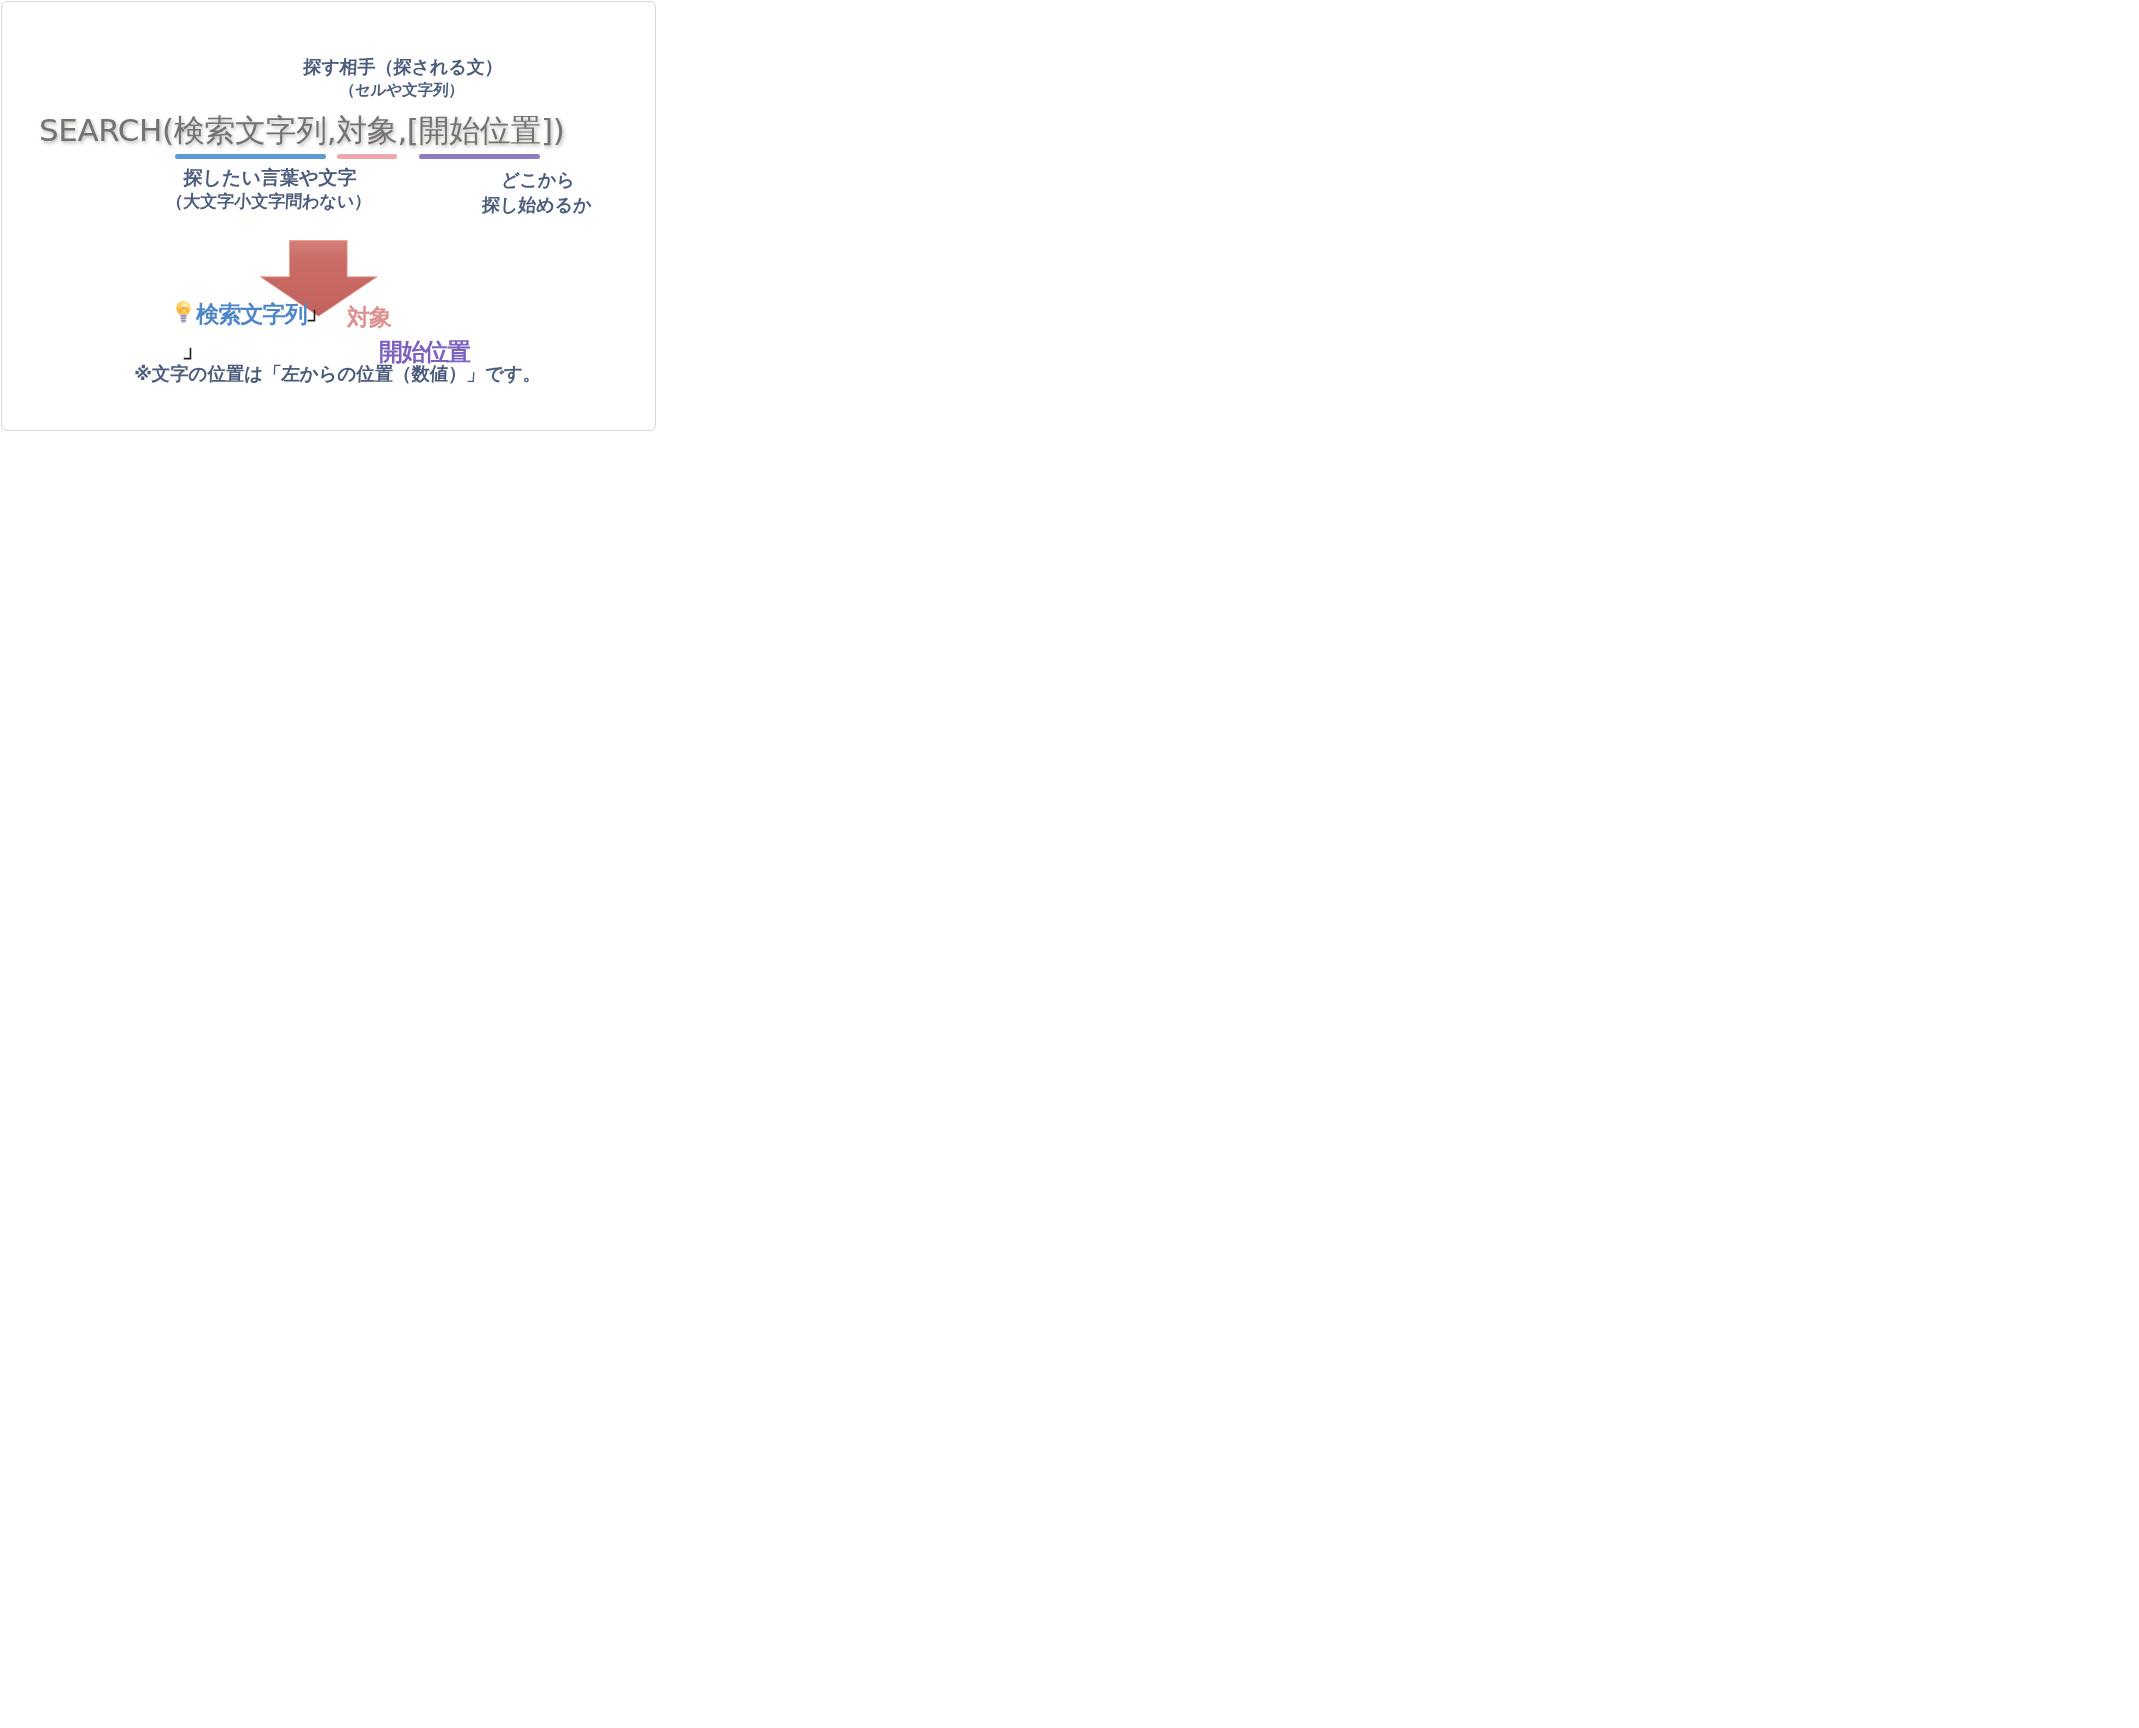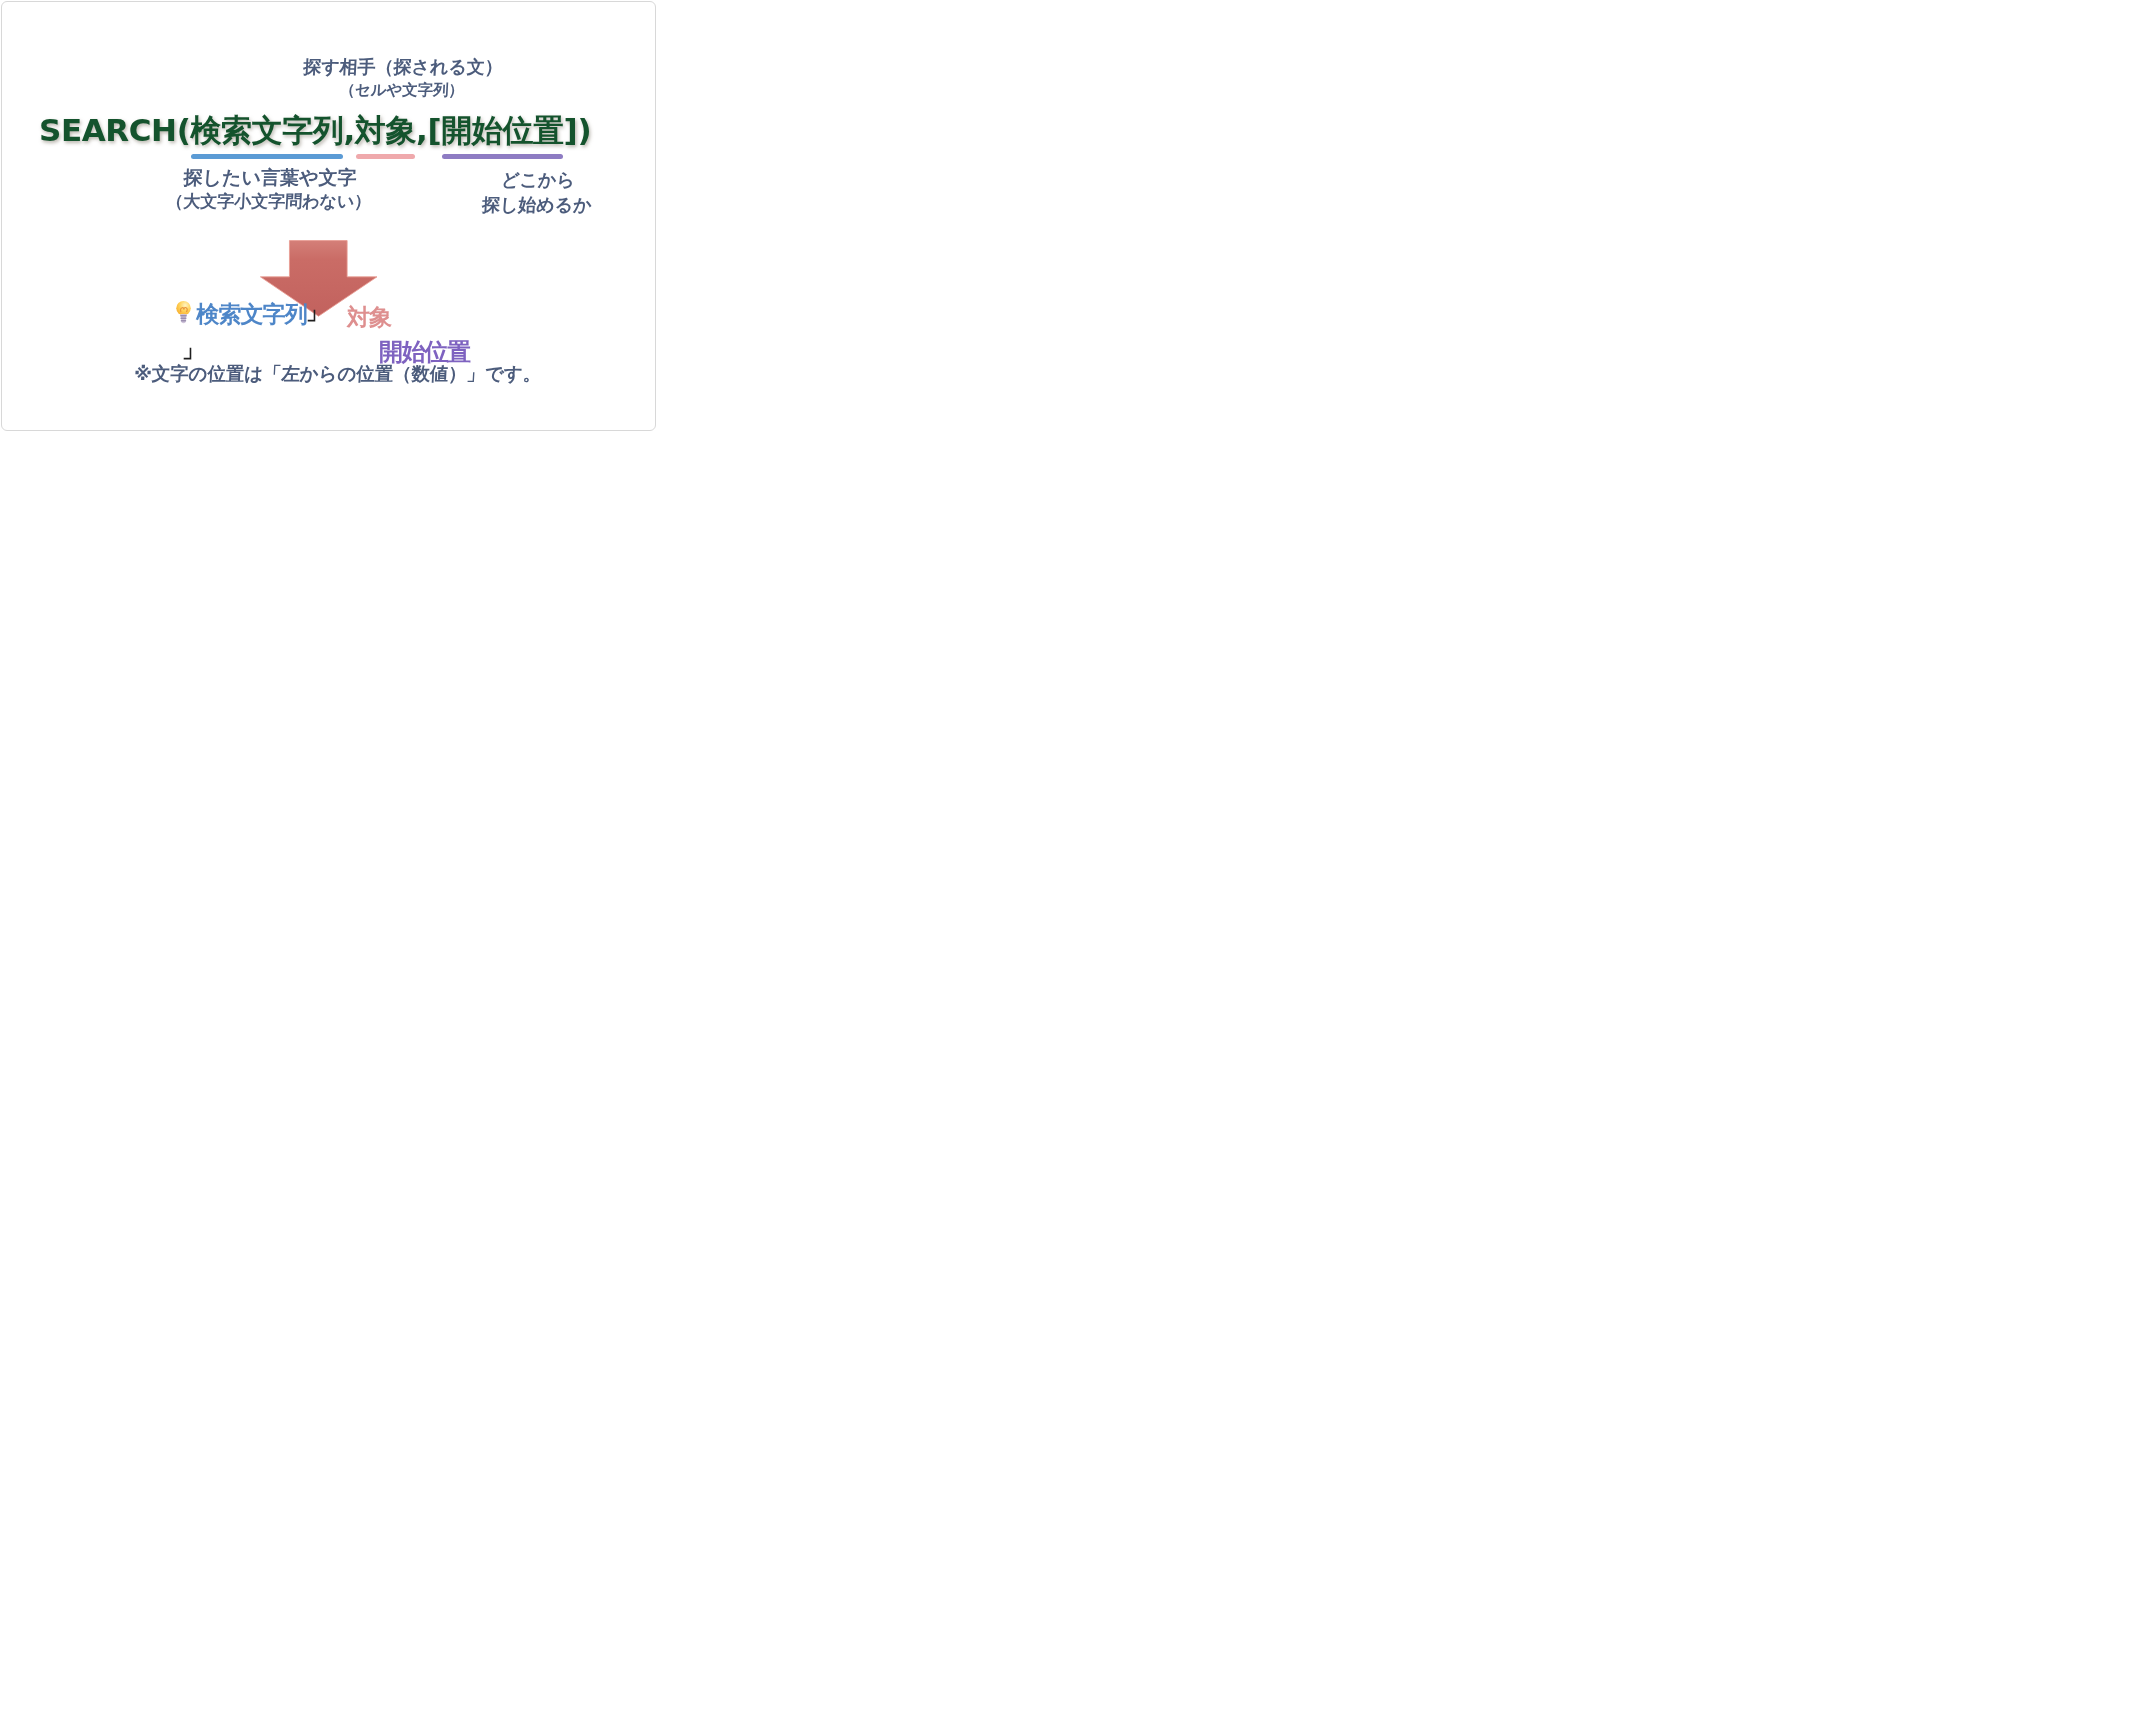--- a/index.html
+++ b/index.html
@@ -23,21 +23,21 @@
     line-height:1.18;
   }
   .center-text{text-align:center;}
   
   .top-annot{position:absolute;left:274px;top:56px;width:257px;}
   .top-annot .l1{font-size:18px;}
   .top-annot .l2{font-size:15.4px;margin-top:3.4px;}
   
   .title{
     position:absolute;left:39px;top:110px;
-    font-size:31px;font-weight:700;color:#14532d;
+    font-size:31px;font-weight:400;color:#737373;
     letter-spacing:-0.4px;white-space:nowrap;
     text-shadow:1.3px 1.7px 3.9px rgba(128,120,106,0.55);
   }
   .arg{position:relative;display:inline-block;}
   .arg .bar{
     position:absolute;left:0.9px;right:0.9px;bottom:-6.8px;height:4.7px;
     border-radius:2.6px;
   }
   
   .under-annot{position:absolute;width:223px;}

